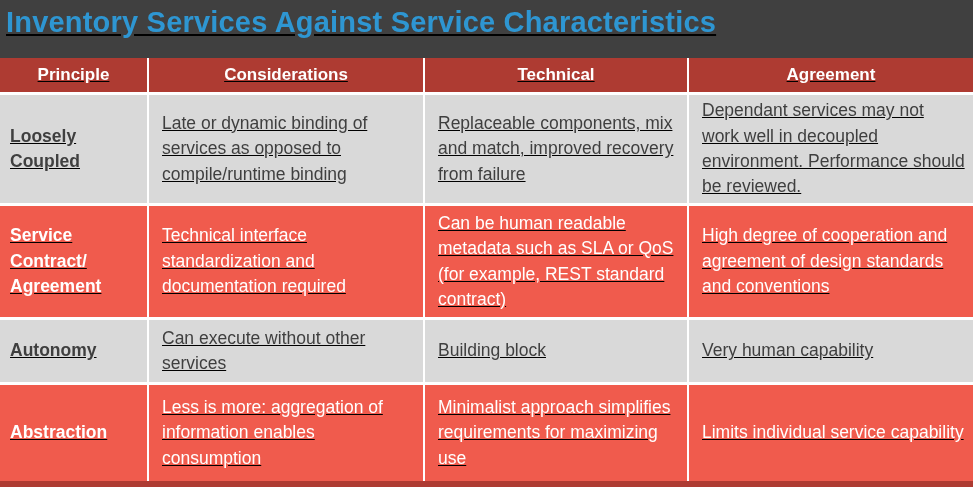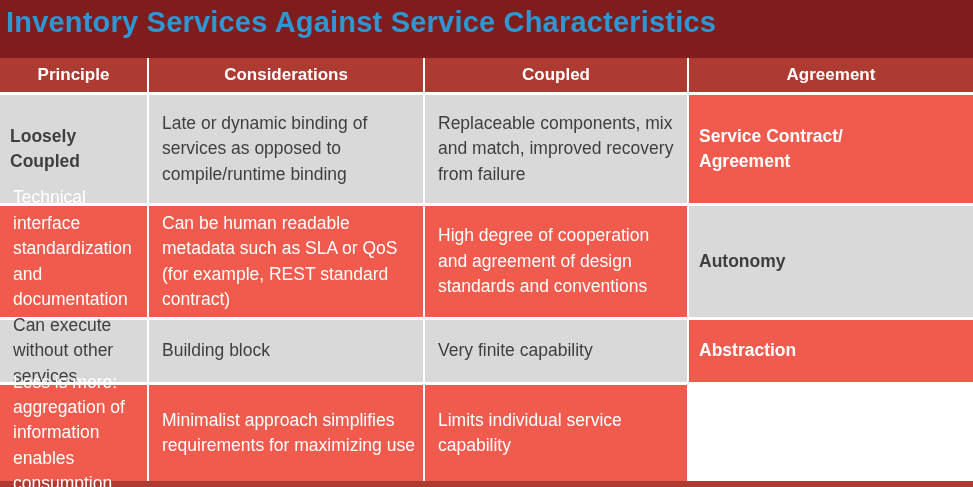--- a/index.html
+++ b/index.html
@@ -1,19 +1,19 @@
 <!DOCTYPE html>
 <html><head>
 <meta charset="utf-8">
 <style>
   * { margin: 0; padding: 0; box-sizing: border-box; }
   html, body { width: 973px; height: 487px; background: #ffffff; overflow: hidden; }
   body { font-family: "Liberation Sans", sans-serif; }
 
-  .slide { width: 973px; height: 358px; background: #7f1d1d; }
+  .slide { width: 973px; height: 358px; background: #404040; text-decoration: underline; }
 
   .title-bar { height: 58px; padding: 6px 0 0 6px; }
   .title {
     color: #2E96D2;
     font-size: 29px;
     font-weight: 700;
     letter-spacing: 0.2px;
     line-height: 1.15;
   }
 
@@ -64,36 +64,37 @@
 <div class="slide">
 
   <div class="title-bar">
     <div class="title">Inventory Services Against Service Characteristics</div>
   </div>
 
   <div class="table-grid">
 
     <div class="th">Principle</div>
     <div class="th">Considerations</div>
-    <div class="th">Coupled</div>
+    <div class="th">Technical</div>
     <div class="th">Agreement</div>
 
     <div class="cell gray principle">Loosely Coupled</div>
     <div class="cell gray">Late or dynamic binding of services as opposed to compile/runtime binding</div>
     <div class="cell gray">Replaceable components, mix and match, improved recovery from failure</div>
+    <div class="cell gray">Dependant services may not work well in decoupled environment. Performance should be reviewed.</div>
 
     <div class="cell red principle">Service Contract/ Agreement</div>
     <div class="cell red">Technical interface standardization and documentation required</div>
     <div class="cell red">Can be human readable metadata such as SLA or QoS (for example, REST standard contract)</div>
     <div class="cell red">High degree of cooperation and agreement of design standards and conventions</div>
 
     <div class="cell gray principle">Autonomy</div>
     <div class="cell gray">Can execute without other services</div>
     <div class="cell gray">Building block</div>
-    <div class="cell gray">Very finite capability</div>
+    <div class="cell gray">Very human capability</div>
 
     <div class="cell red principle">Abstraction</div>
     <div class="cell red">Less is more: aggregation of information enables consumption</div>
     <div class="cell red">Minimalist approach simplifies requirements for maximizing use</div>
     <div class="cell red">Limits individual service capability</div>
 
   </div>
 
   <div class="bottom-strip"></div>
 

